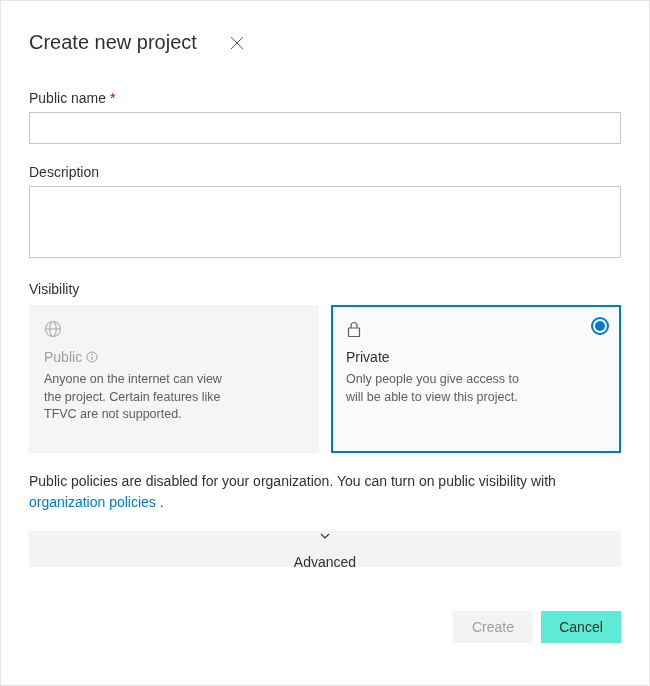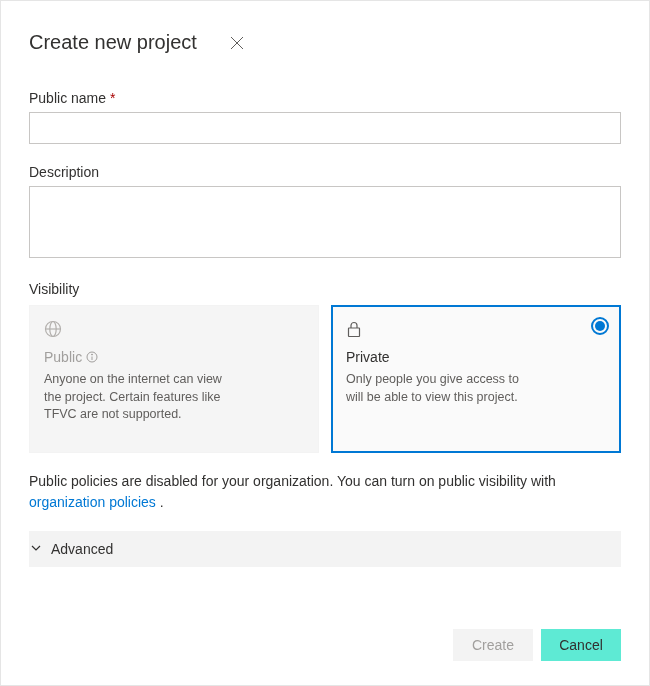--- a/index.html
+++ b/index.html
@@ -147,31 +147,32 @@
       color: #323130;
       line-height: 1.5;
       margin-bottom: 18px;
     }
     .vis-note a { color: #0078d4; text-decoration: none; }
     .advanced-bar {
       background: #f3f3f3;
       height: 36px;
       display: flex;
       align-items: center;
-      justify-content: flex-start;
+      justify-content: center;
       gap: 8px;
       font-size: 14px;
       color: #323130;
       cursor: pointer;
       border: none;
       width: 100%;
+      flex-direction: column;
     }
     .footer {
       margin-top: auto;
-      padding: 20px 0 24px 0;
+      padding: 20px 0 42px 0;
       display: flex;
       justify-content: flex-end;
       gap: 8px;
     }
     .btn {
       min-width: 80px;
       height: 32px;
       padding: 0 16px;
       font-size: 14px;
       font-family: inherit;

